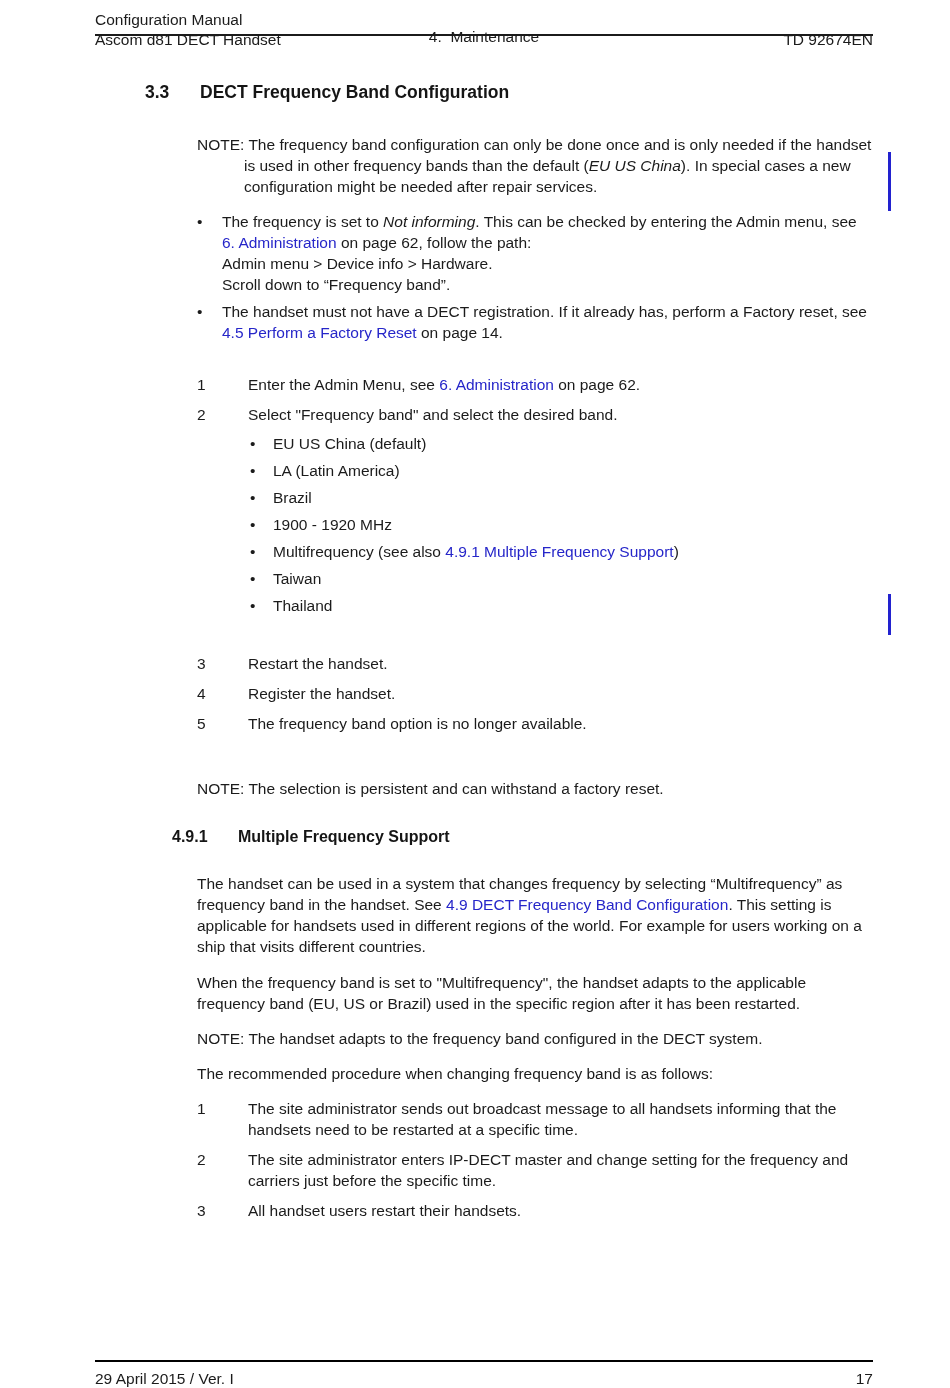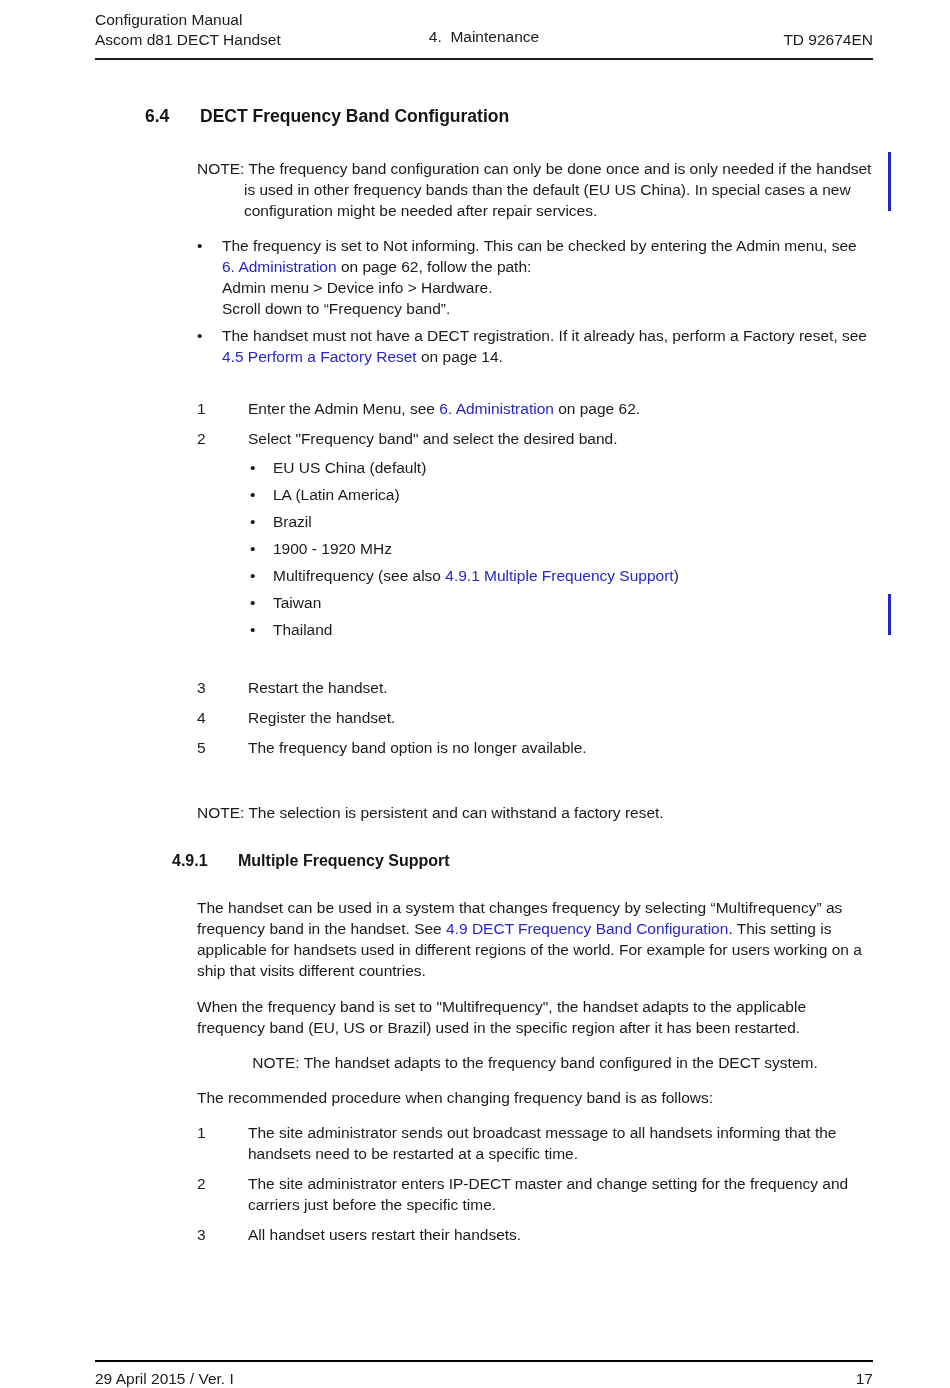--- a/index.html
+++ b/index.html
@@ -9,21 +9,21 @@
     font-family: "Liberation Sans", "DejaVu Sans", sans-serif;
     font-size: 15.5px;
     line-height: 21px;
     color: #1b1b1b;
     position: relative;
     overflow: hidden;
   }
   
   .page-header {
     position: relative;
-    height: 60px;
+    height: 36px;
     border-bottom: 2px solid #1b1b1b;
     margin: 0 77px 0 95px;
   }
   .hdr-left-1 { position: absolute; left: 0; top: 9px; white-space: pre; }
   .hdr-left-2 { position: absolute; left: 0; top: 29px; white-space: pre; }
   .hdr-center { position: absolute; left: 50%; transform: translateX(-50%); top: 26px; white-space: pre; }
   .hdr-right  { position: absolute; right: 0; top: 29px; white-space: pre; }
   
   .page-footer {
     position: absolute;
@@ -46,35 +46,35 @@
   .h3 .num { width: 66px; }
   .note { padding-left: 47px; text-indent: -47px; }
   .row { display: flex; align-items: flex-start; }
   .bullets .dot { flex: 0 0 25px; }
   .bullets .row + .row { margin-top: 6px; }
   .subbullets { margin-left: 53px; }
   .subbullets .dot { flex: 0 0 23px; }
   .steps .num { flex: 0 0 51px; }
   .steps .row + .row { margin-top: 9px; }
   .txt { flex: 1 1 auto; }
-  .it { }
+  .it { font-style: italic; }
   .link { color: #2626c9; text-decoration: none; cursor: pointer; }
   
   .bk0  { margin-top: 46px; }
   .bk1  { margin-top: 31px; }
   .bk2  { margin-top: 17px; }
   .bk3  { margin-top: 14px; }
   .bk4  { margin-top: 31px; }
   .bk5  { margin-top: 8px; }
   .bk6  { margin-top: 37px; }
   .bk7  { margin-top: 44px; }
   .bk8  { margin-top: 27px; }
   .bk9  { margin-top: 26px; }
   .bk10 { margin-top: 15px; }
-  .bk11 { margin-top: 14px; text-align: center; }
+  .bk11 { margin-top: 14px; }
   .bk12 { margin-top: 14px; }
   .bk13 { margin-top: 14px; }
   .bk14 { margin-top: 10px; }
   
   .change-bar {
     position: absolute;
     left: 888px;
     width: 3px;
     background: #2222cf;
   }
@@ -85,21 +85,21 @@
 <body>
 
 <div class="page-header">
   <span class="hdr-left-1">Configuration Manual</span>
   <span class="hdr-left-2">Ascom d81 DECT Handset</span>
   <span class="hdr-center">4.  Maintenance</span>
   <span class="hdr-right">TD 92674EN</span>
 </div>
 
 <div id="doc-content">
-    <div class="heading h2 bk0"><span class="num">6.4</span><span class="title">DECT Frequency Band Configuration</span></div>
+    <div class="heading h2 bk0"><span class="num">3.3</span><span class="title">DECT Frequency Band Configuration</span></div>
     <div class="note bk1"><span>NOTE: The frequency band configuration can only be done once and is only needed if the handset is used in other frequency bands than the default (</span><span class="it">EU US China</span><span>). In special cases a new configuration might be needed after repair services.</span></div>
     <div class="bullets bk3">
       <div class="row">
         <span class="dot">•</span>
         <span class="txt"><span>The frequency is set to </span><span class="it">Not informing</span><span>. This can be checked by entering the Admin menu, see </span><a class="link">6. Administration</a><span> on page 62, follow the path:</span><br><span>Admin menu &gt; Device info &gt; Hardware.</span><br><span>Scroll down to “Frequency band”.</span></span>
       </div>
       <div class="row">
         <span class="dot">•</span>
         <span class="txt"><span>The handset must not have a DECT registration. If it already has, perform a Factory reset, see </span><a class="link">4.5 Perform a Factory Reset</a><span> on page 14.</span></span>
       </div>

